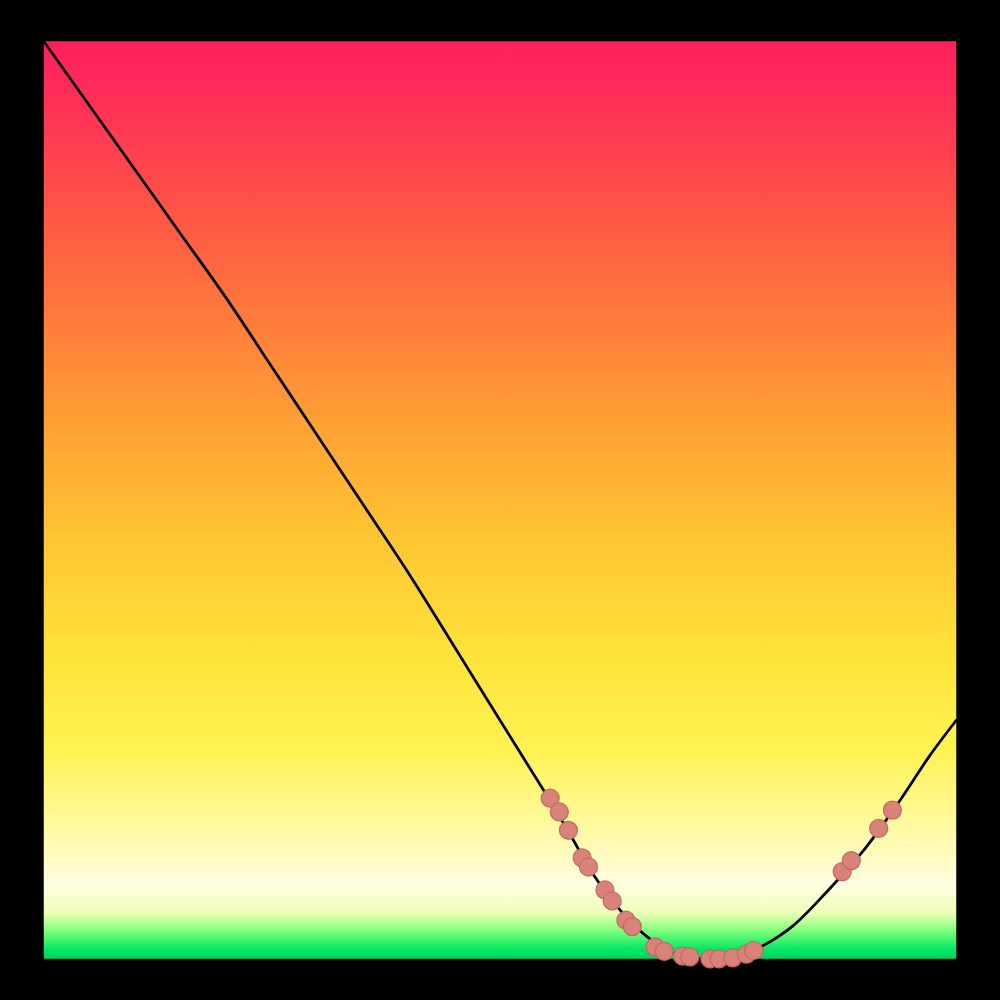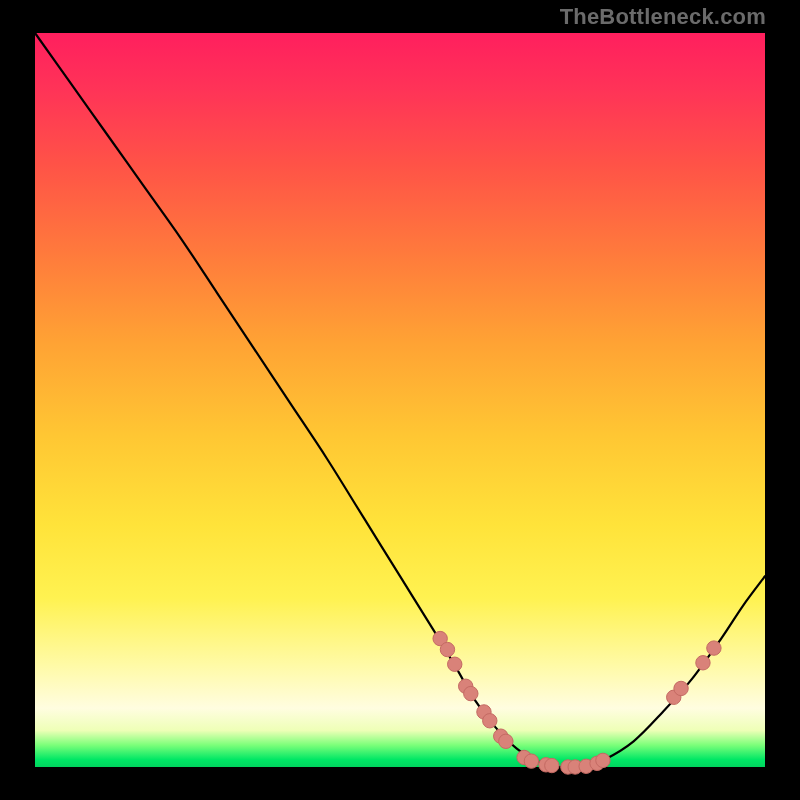--- a/index.html
+++ b/index.html
@@ -88,14 +88,13 @@
         <circle cx="551.15" cy="733.27" r="7.2" fill="#d98279" stroke="#c46a63" stroke-width="1"></circle>
         <circle cx="562.10" cy="730.33" r="7.2" fill="#d98279" stroke="#c46a63" stroke-width="1"></circle>
         <circle cx="567.94" cy="727.39" r="7.2" fill="#d98279" stroke="#c46a63" stroke-width="1"></circle>
         <circle cx="638.75" cy="664.27" r="7.2" fill="#d98279" stroke="#c46a63" stroke-width="1"></circle>
         <circle cx="646.05" cy="655.46" r="7.2" fill="#d98279" stroke="#c46a63" stroke-width="1"></circle>
         <circle cx="667.95" cy="629.77" r="7.2" fill="#d98279" stroke="#c46a63" stroke-width="1"></circle>
         <circle cx="678.90" cy="615.09" r="7.2" fill="#d98279" stroke="#c46a63" stroke-width="1"></circle>
       </g>
   </svg>
 
-  <div class="attribution">TheBottleneck.com</div>
 </div>
 
 </body></html>

